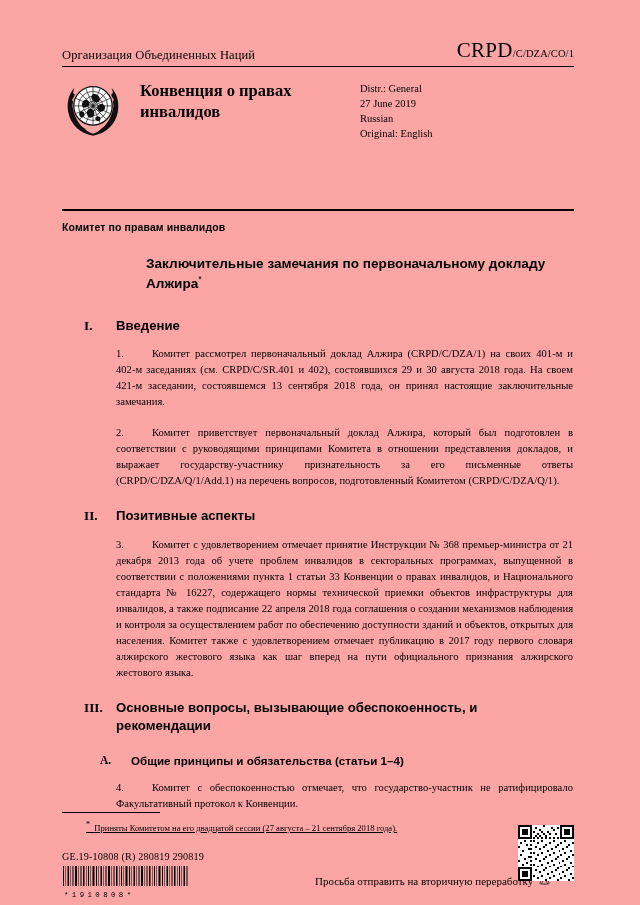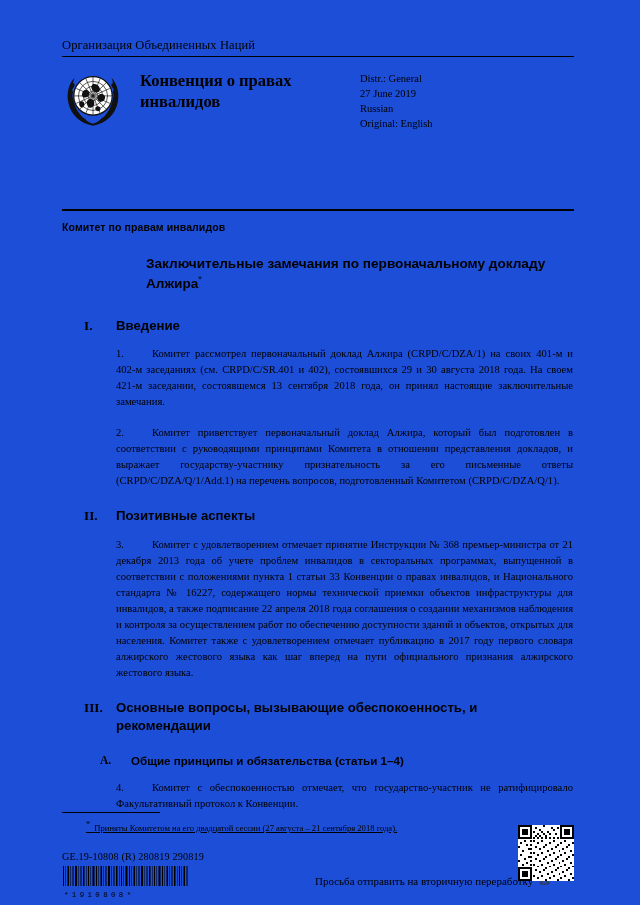--- a/index.html
+++ b/index.html
@@ -8,21 +8,21 @@
     background: #ffffff;
   }
   body {
     font-family: "Liberation Serif", "DejaVu Serif", serif;
     color: #000000;
   }
   .page {
     position: relative;
     width: 640px;
     height: 905px;
-    background: #1d4ed8;
+    background: #fca5a5;
     overflow: hidden;
     box-sizing: border-box;
   }
 
   
   .masthead {
     position: absolute;
     left: 62px;
     top: 38px;
     width: 512px;
@@ -241,20 +241,24 @@
   .emblem-svg { display: block; }
 </style>
 </head>
 <body>
 
 <div class="page">
 
   <div class="masthead">
     <div class="masthead-top">
       <div class="org-name">Организация Объединенных Наций</div>
+      <div class="symbol-block">
+        <span class="symbol-main">CRPD</span>
+          <span class="symbol-sub">/C/DZA/CO/1</span>
+      </div>
     </div>
     <div class="rule-thin"></div>
 
     <div class="masthead-body">
       <div class="emblem-cell">
         <svg class="emblem-svg" width="62" height="62" viewBox="0 0 100 100">
 
           <g fill="#111">
 
             <path d="M50 93 C30 90 14 76 10 55 C7 38 12 24 20 16 C16 28 15 42 19 55 C24 73 36 86 50 90 Z"></path>

